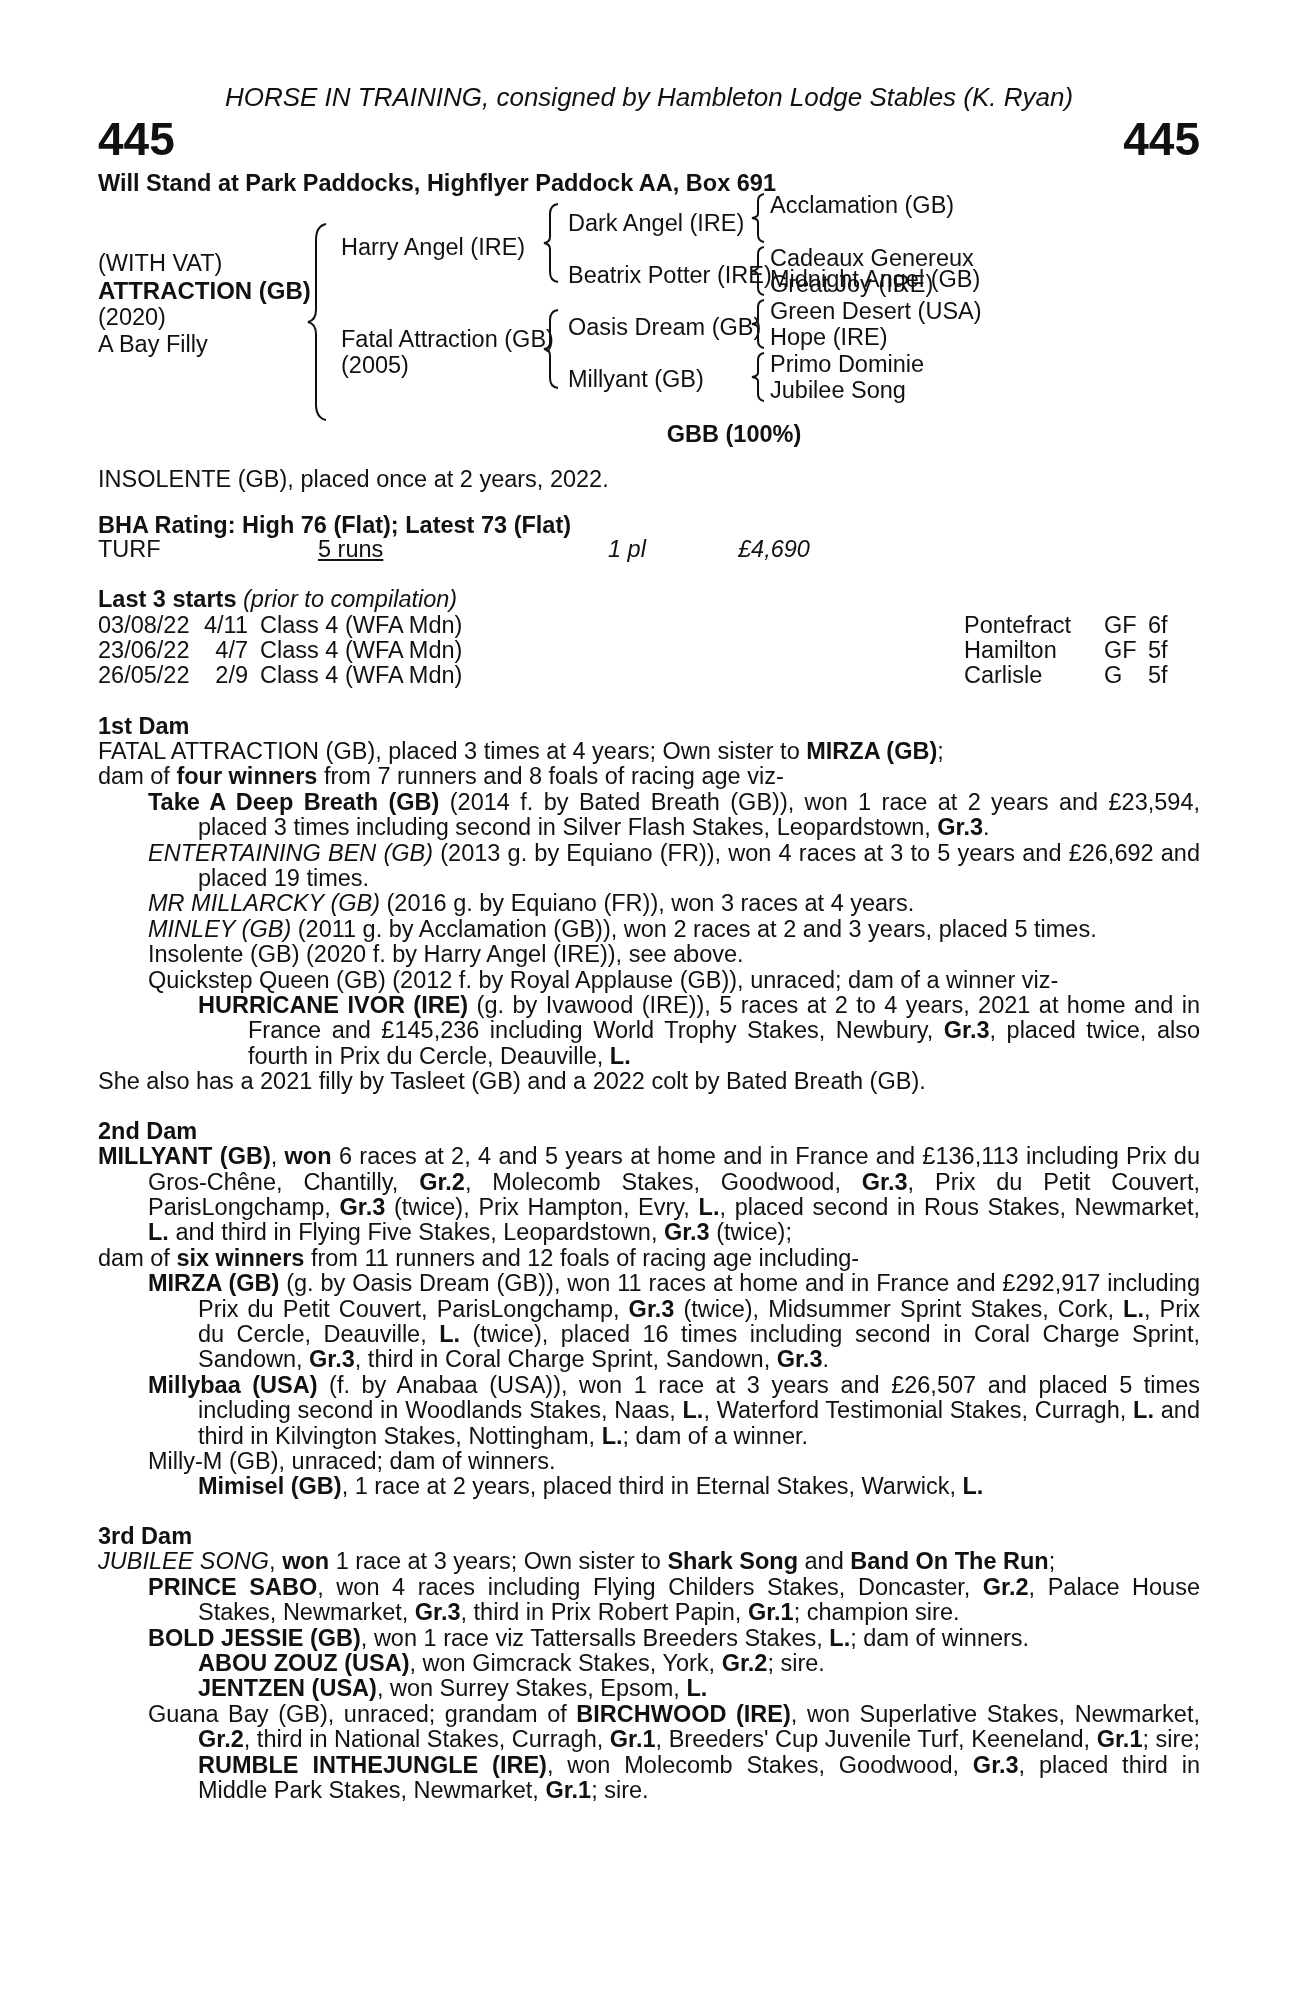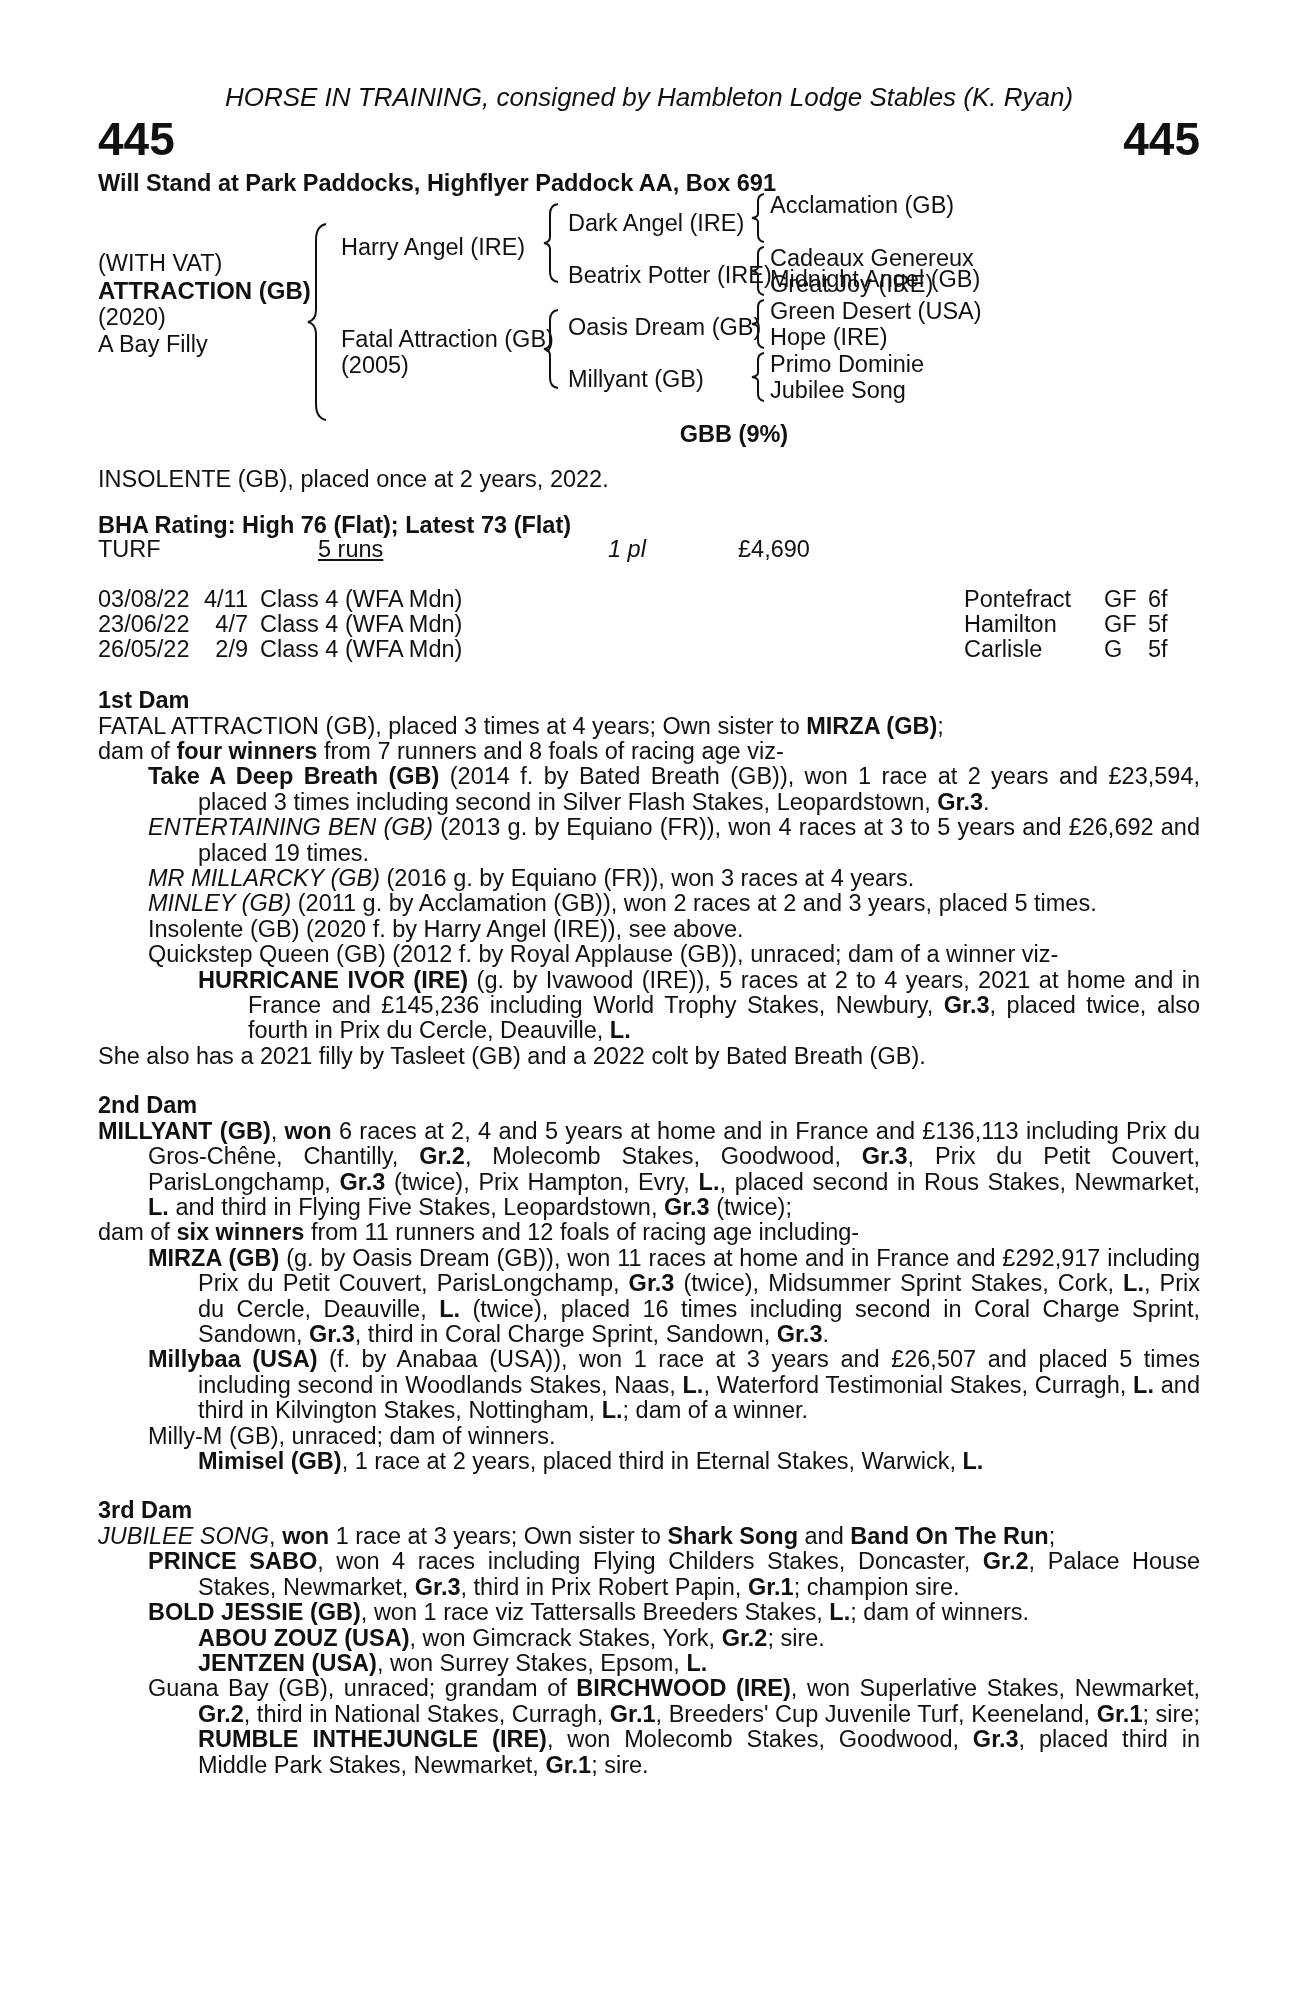--- a/index.html
+++ b/index.html
@@ -89,35 +89,36 @@
     </svg>
     <div class="pos" style="left:672px; top:-6px;">Acclamation (GB)</div>
     <div class="pos" style="left:672px; top:20px;margin-top:48px;">Midnight Angel (GB)</div>
     <div class="pos" style="left:672px; top:47px;">Cadeaux Genereux</div>
     <div class="pos" style="left:672px; top:73px;">Great Joy (IRE)</div>
     <div class="pos" style="left:672px; top:100px;">Green Desert (USA)</div>
     <div class="pos" style="left:672px; top:126px;">Hope (IRE)</div>
     <div class="pos" style="left:672px; top:153px;">Primo Dominie</div>
     <div class="pos" style="left:672px; top:179px;">Jubilee Song</div>
   </div>
-  <div class="gbb">GBB (9%)</div>
+  <div class="gbb">GBB (100%)</div>
 
   <div class="txt" style="margin-top:18px;">INSOLENTE (GB), placed once at 2 years, 2022.</div>
 
   <div class="sec" style="margin-top:20px;">
     <div class="sec-head">BHA Rating: High 76 (Flat); Latest 73 (Flat)</div>
     <div class="stats">
       <span>TURF</span>
       <span style="text-align:left;padding-right:0;text-decoration:underline;">5 runs</span>
       <span style="text-align:left;font-style:italic;">1 pl</span>
-      <span style="text-align:left;">£4,690</span>
+      <span style="text-align:left;font-style:italic;">£4,690</span>
     </div>
   </div>
 
   <div class="sec" style="margin-top:26px;">
+    <div class="txt"><span class="b">Last 3 starts</span> <span class="i">(prior to compilation)</span></div>
     <div class="starts">
       <span>03/08/22</span>
       <span class="pos">4/11</span>
       <span>Class 4 (WFA Mdn)</span>
       <span>Pontefract</span>
       <span>GF</span>
       <span>6f</span>
 
       <span>23/06/22</span>
       <span class="pos">4/7</span>

